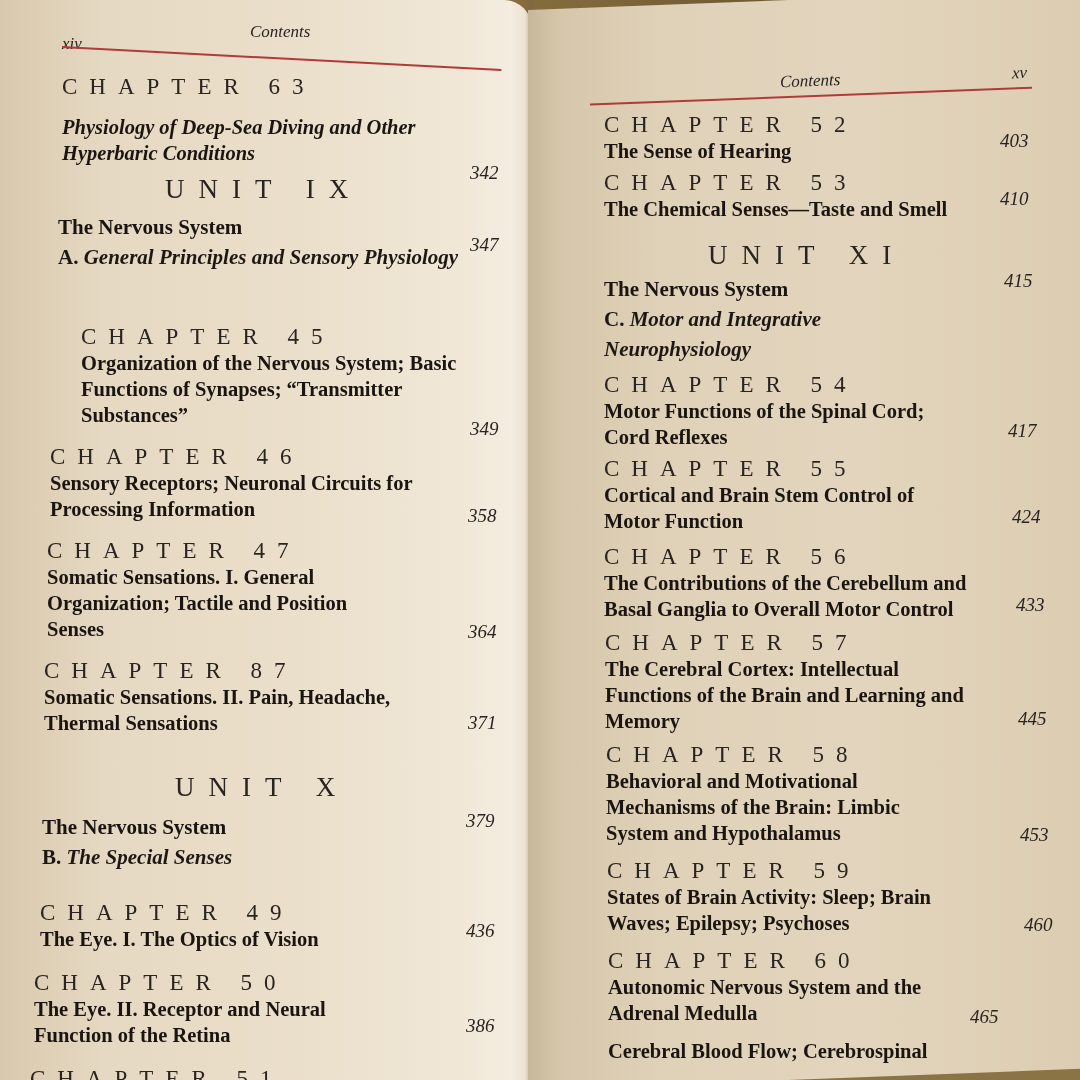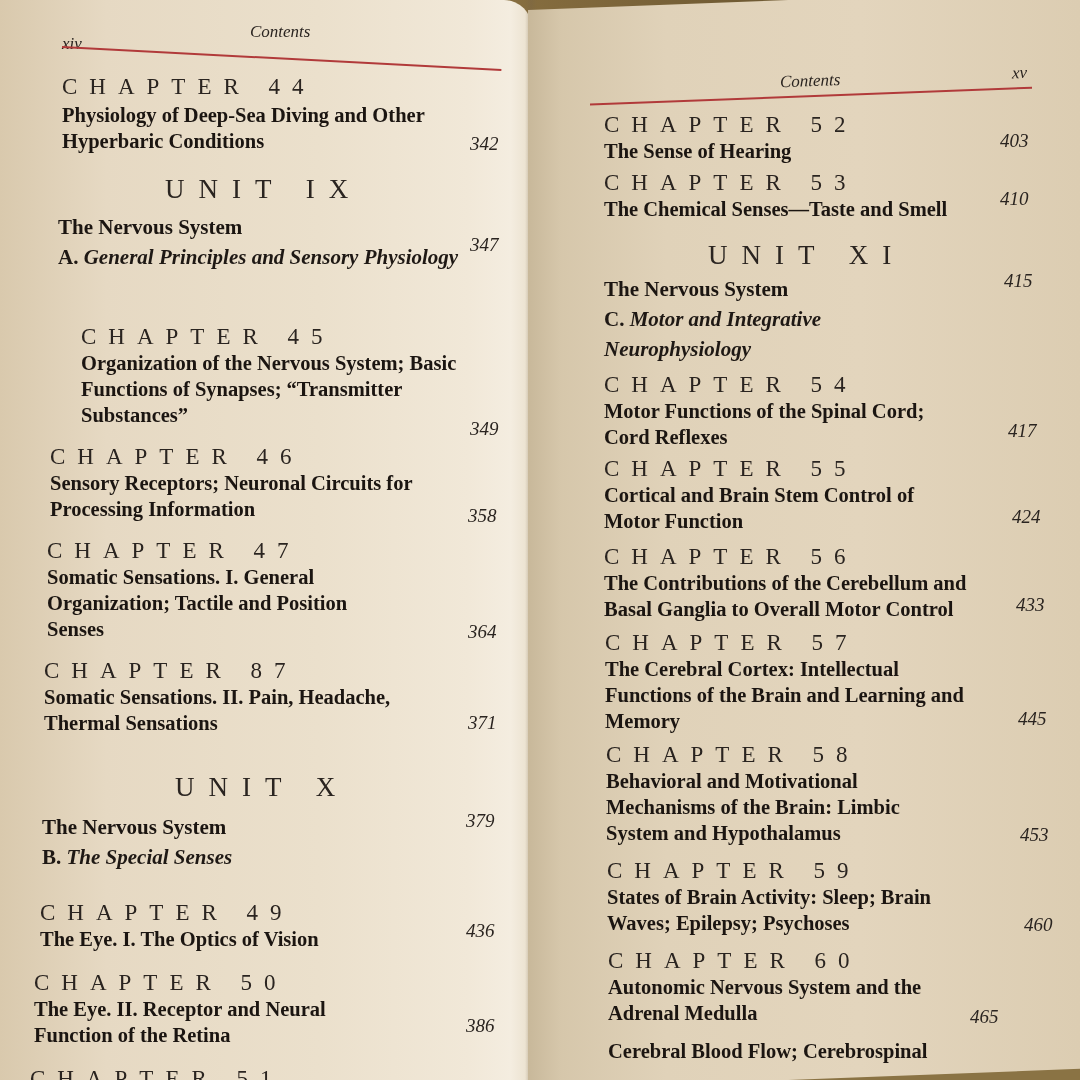--- a/index.html
+++ b/index.html
@@ -52,24 +52,24 @@
 <body>
 
 <div class="backdrop"></div>
 
 <div class="page page-left">
   <span class="running-head" style="left:62px; top:34px;">xiv</span>
   <span class="running-head" style="left:250px; top:22px;">Contents</span>
   <div class="rule" style="left:62px; top:46px; width:440px; transform:rotate(3deg); transform-origin:left center;"></div>
 
   <div class="entry" style="left:62px; top:74px; width:400px;">
-    <div class="chap-label">CHAPTER 44</div>
-    <div class="chap-title" style="margin-top:2px;">Physiology of Deep-Sea Diving and Other Hyperbaric Conditions</div>
-  </div>
-  <span class="pg" style="left:470px; top:133px;">342</span>
+    <div class="chap-label">CHAPTER 63</div>
+    <div class="chap-title" style="margin-top:14px;font-style:italic;">Physiology of Deep-Sea Diving and Other Hyperbaric Conditions</div>
+  </div>
+  <span class="pg" style="left:470px; top:162px;">342</span>
 
   <div class="unit-label" style="left:165px; top:174px;">UNIT IX</div>
   <div class="entry" style="left:58px; top:212px; width:420px;">
     <div class="unit-title">The Nervous System</div>
     <div class="unit-sub">
       <span>A.</span>
       <i>General Principles and Sensory Physiology</i>
     </div>
   </div>
   <span class="pg" style="left:470px; top:234px;">347</span>

